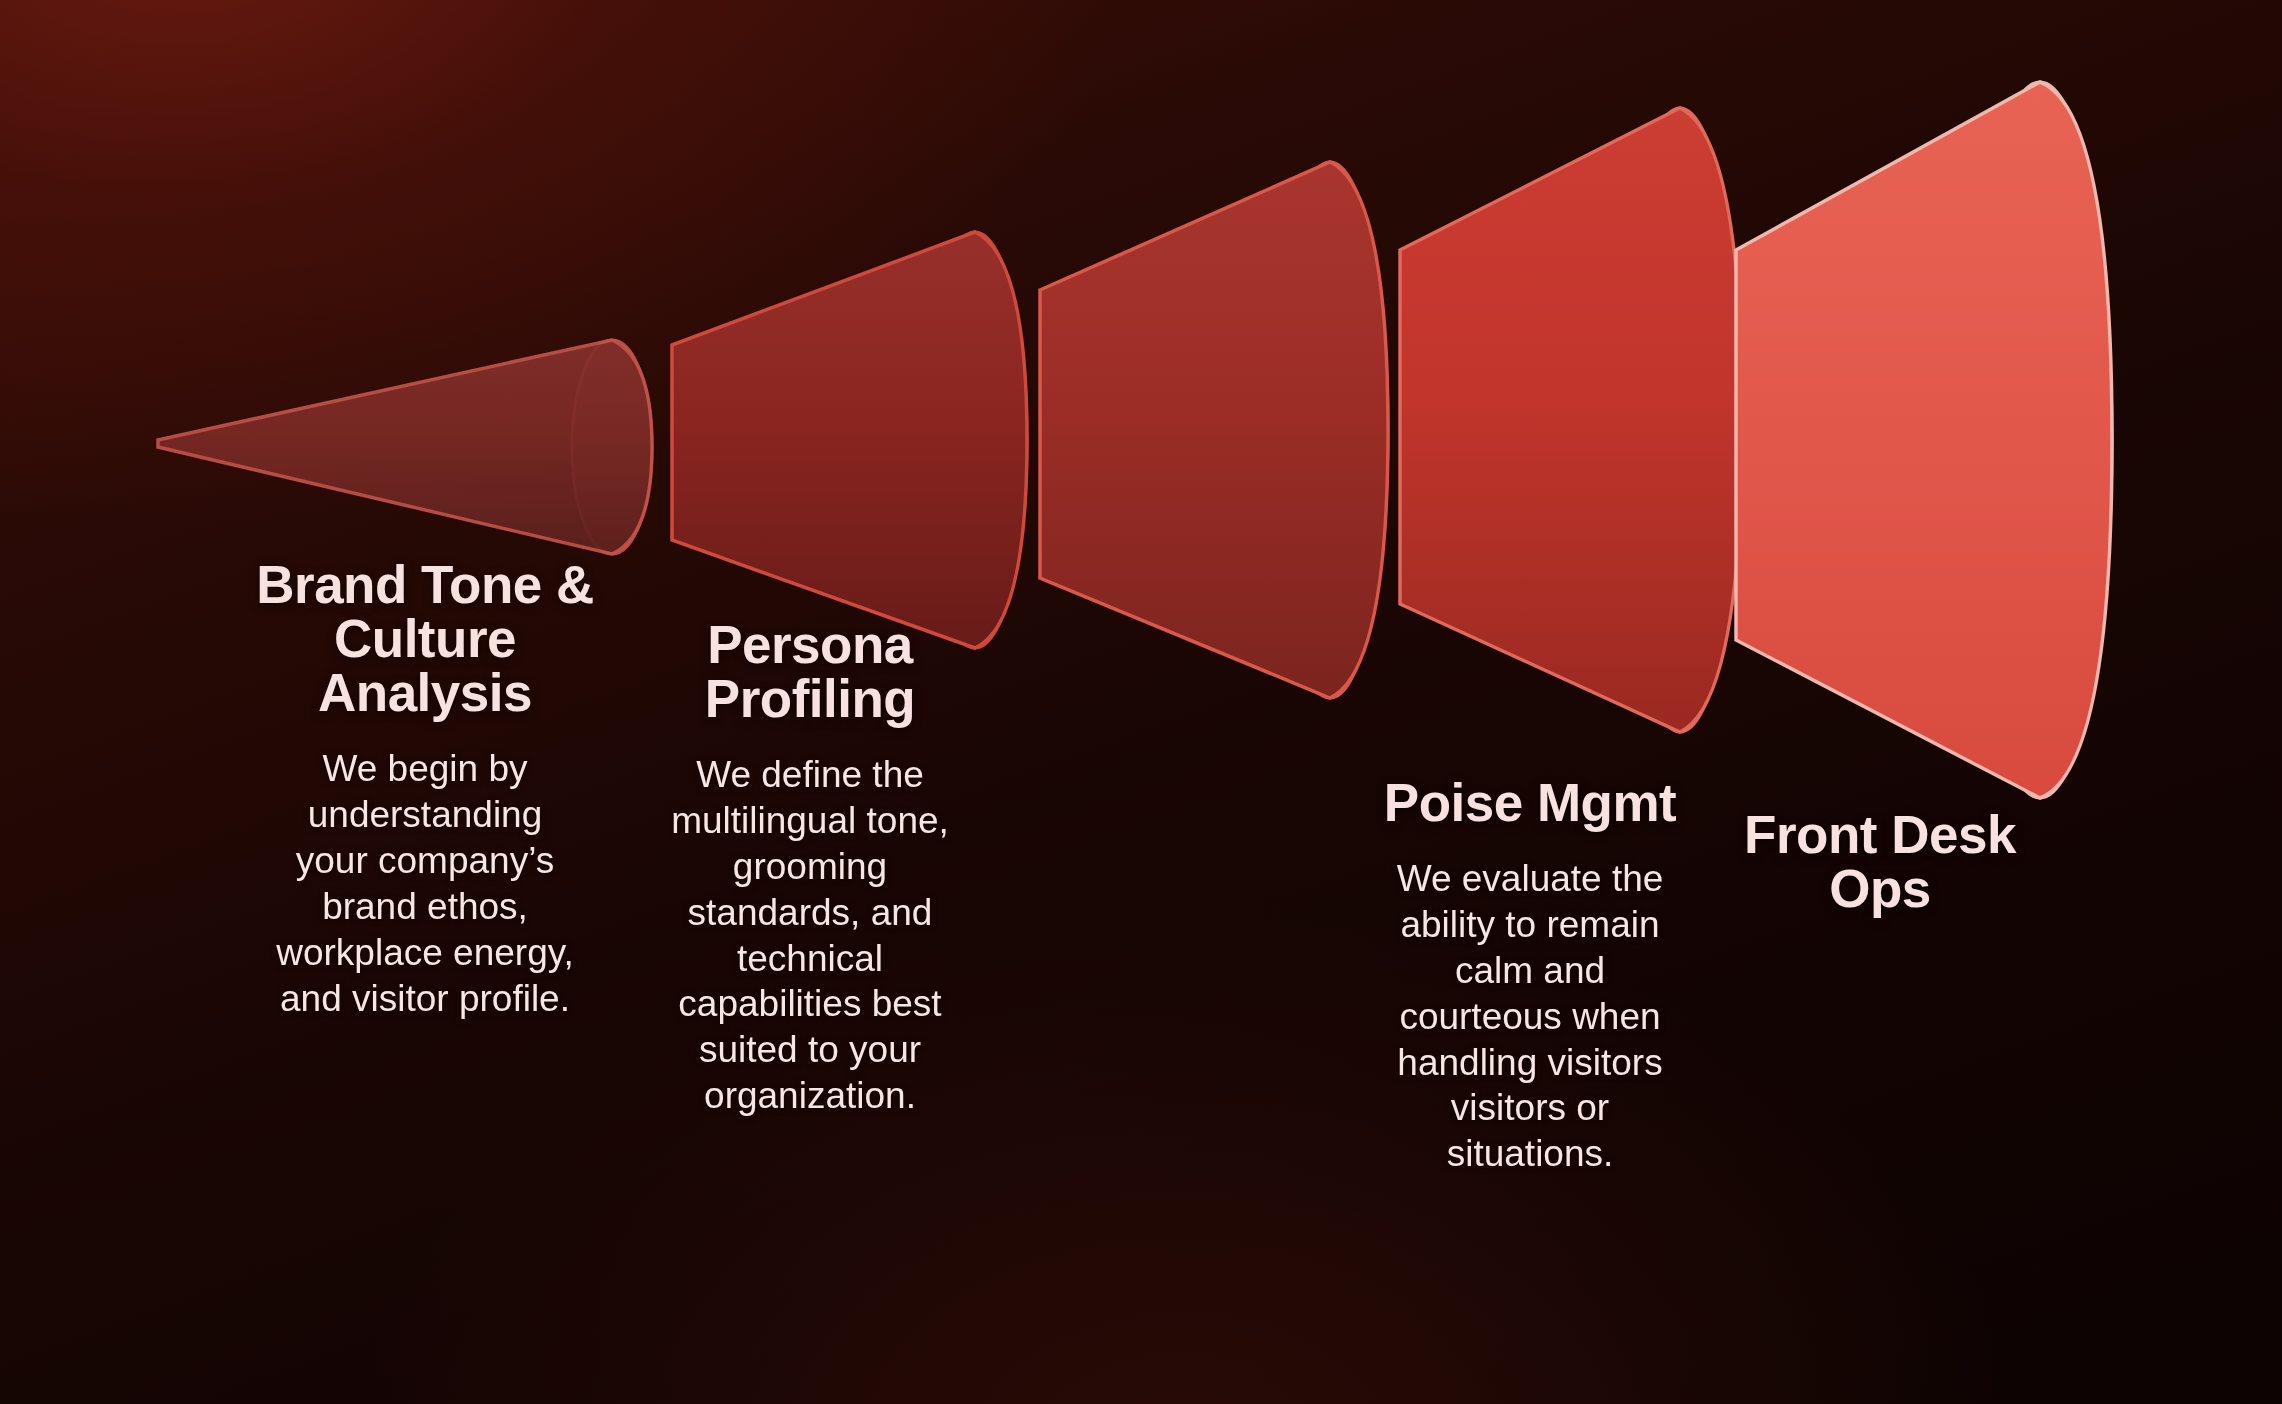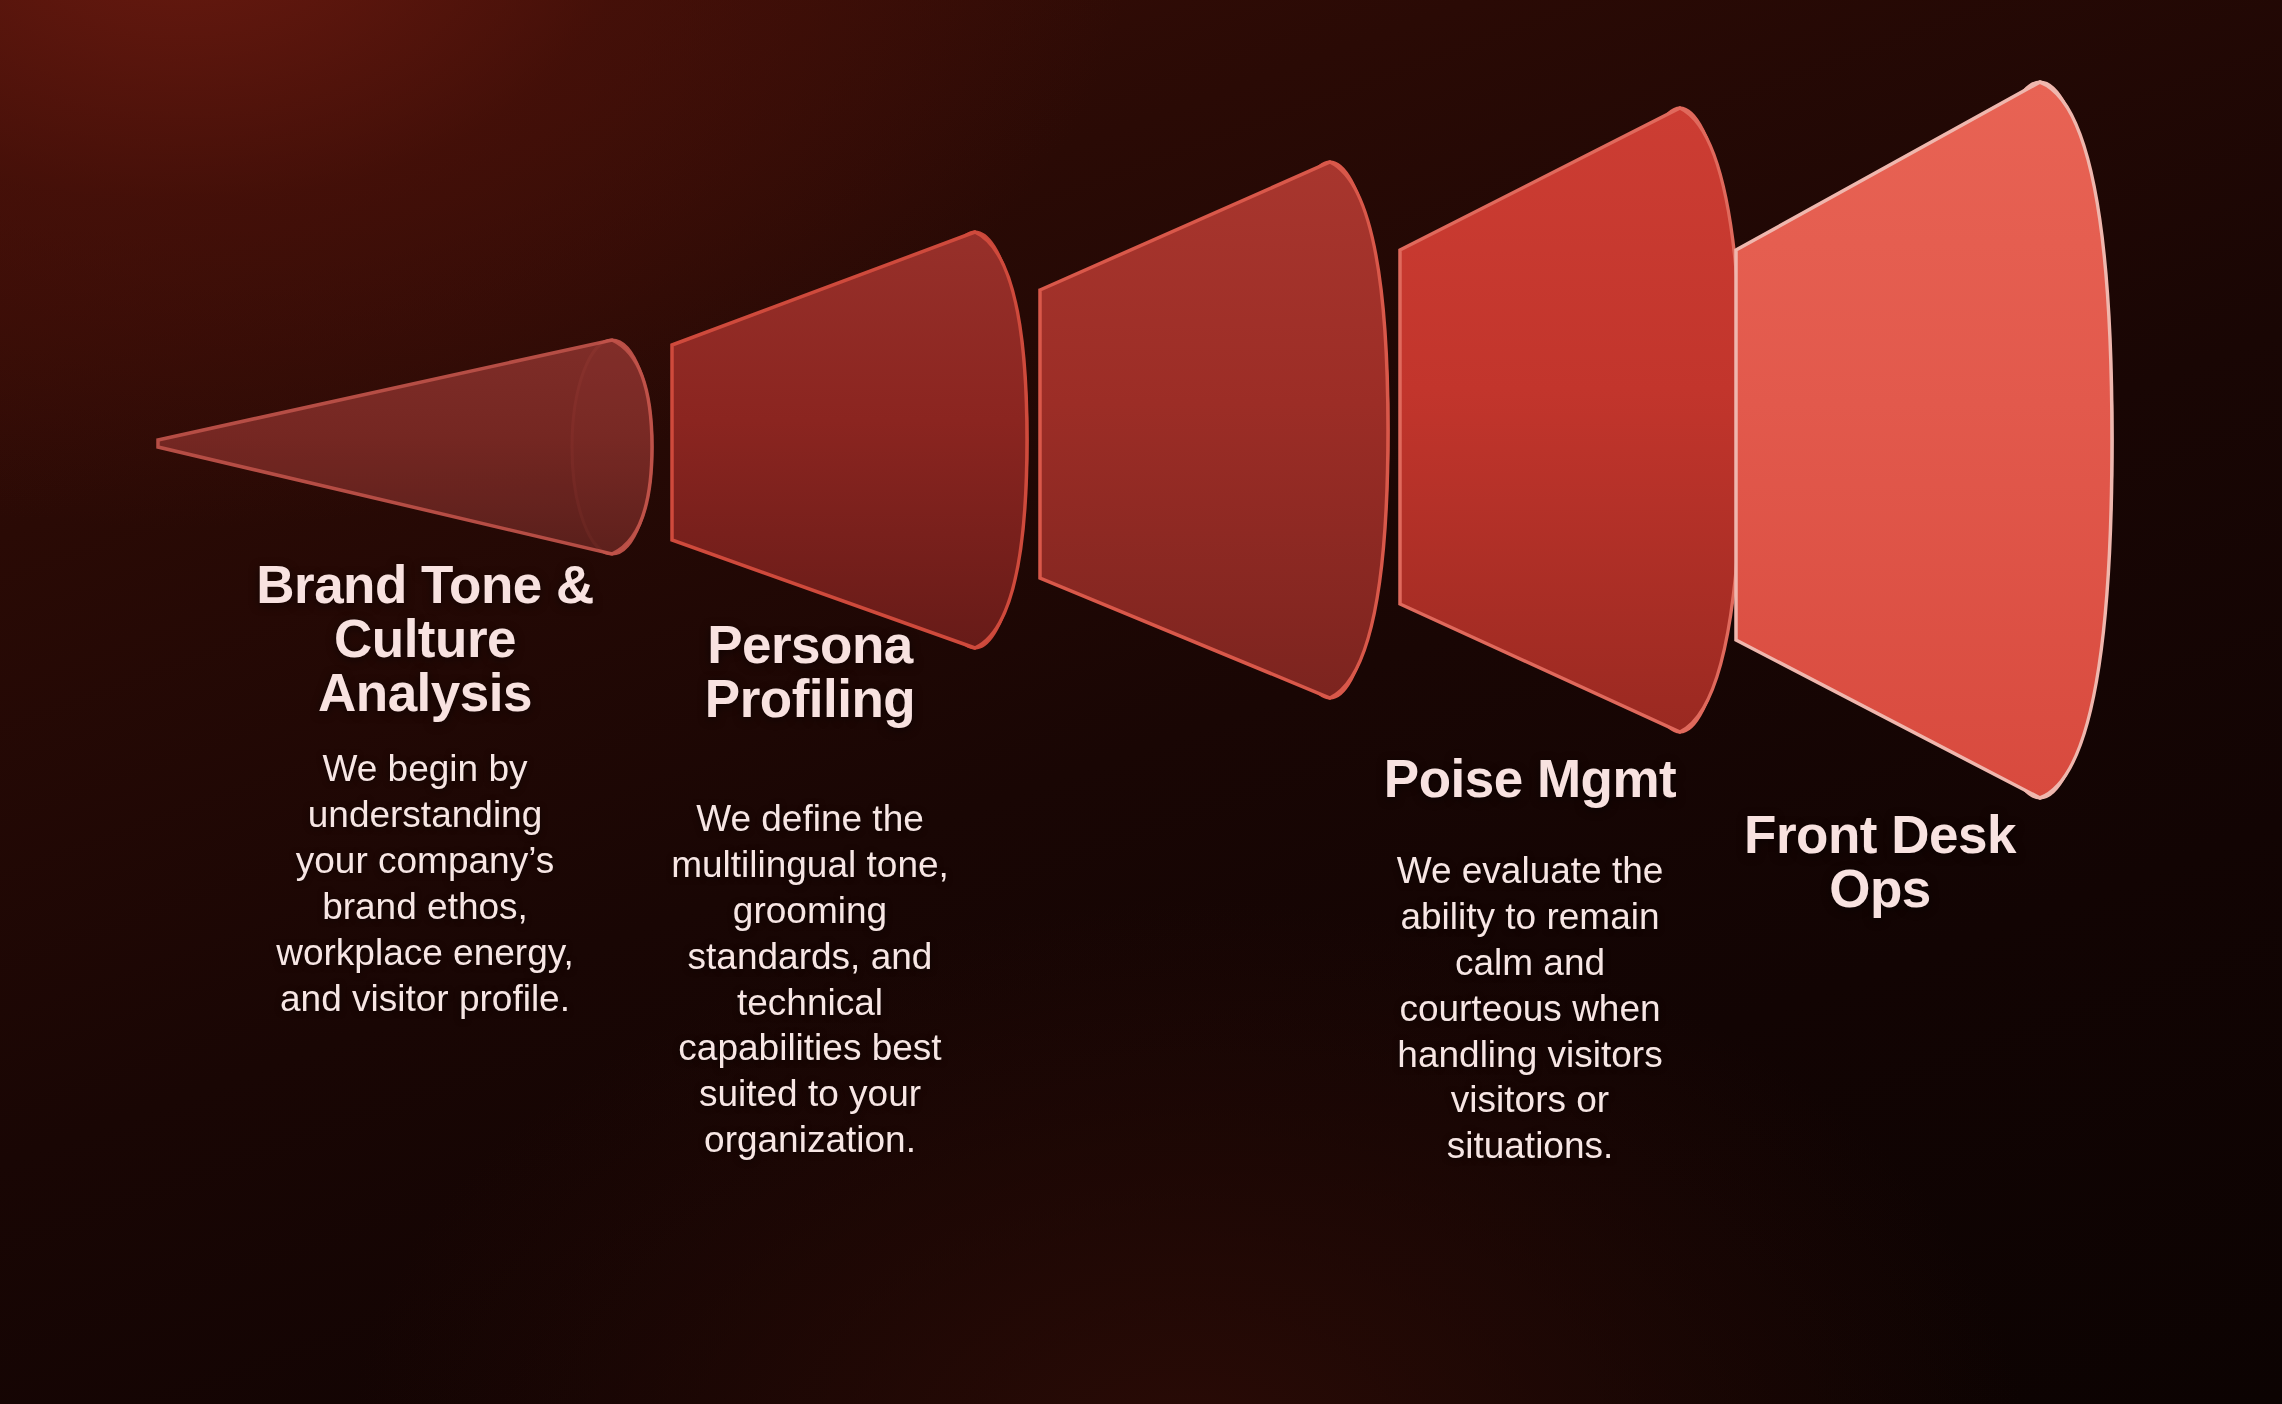--- a/index.html
+++ b/index.html
@@ -121,27 +121,27 @@
     </g>
   </svg>
 
   <div id="columns">
 
     <div class="stage-col" style="left:255px; top:558px; width:340px;">
       <h2 class="stage-title">Brand Tone &amp; Culture Analysis</h2>
       <p class="stage-desc">We begin by understanding your company’s brand ethos, workplace energy, and visitor profile.</p>
     </div>
 
-    <div class="stage-col" style="left:640px; top:618px; width:340px;gap:44px;">
+    <div class="stage-col" style="left:640px; top:618px; width:340px;">
       <h2 class="stage-title">Persona Profiling</h2>
       <p class="stage-desc">We define the multilingual tone, grooming standards, and technical capabilities best suited to your organization.</p>
     </div>
 
 
-    <div class="stage-col" style="left:1360px; top:752px; width:340px;gap:16px;">
+    <div class="stage-col" style="left:1360px; top:776px; width:340px;">
       <h2 class="stage-title">Poise Mgmt</h2>
       <p class="stage-desc">We evaluate the ability to remain calm and courteous when handling visitors visitors or situations.</p>
     </div>
 
     <div class="stage-col" style="left:1710px; top:808px; width:340px;">
       <h2 class="stage-title">Front Desk Ops</h2>
     </div>
 
   </div>
 </div>

